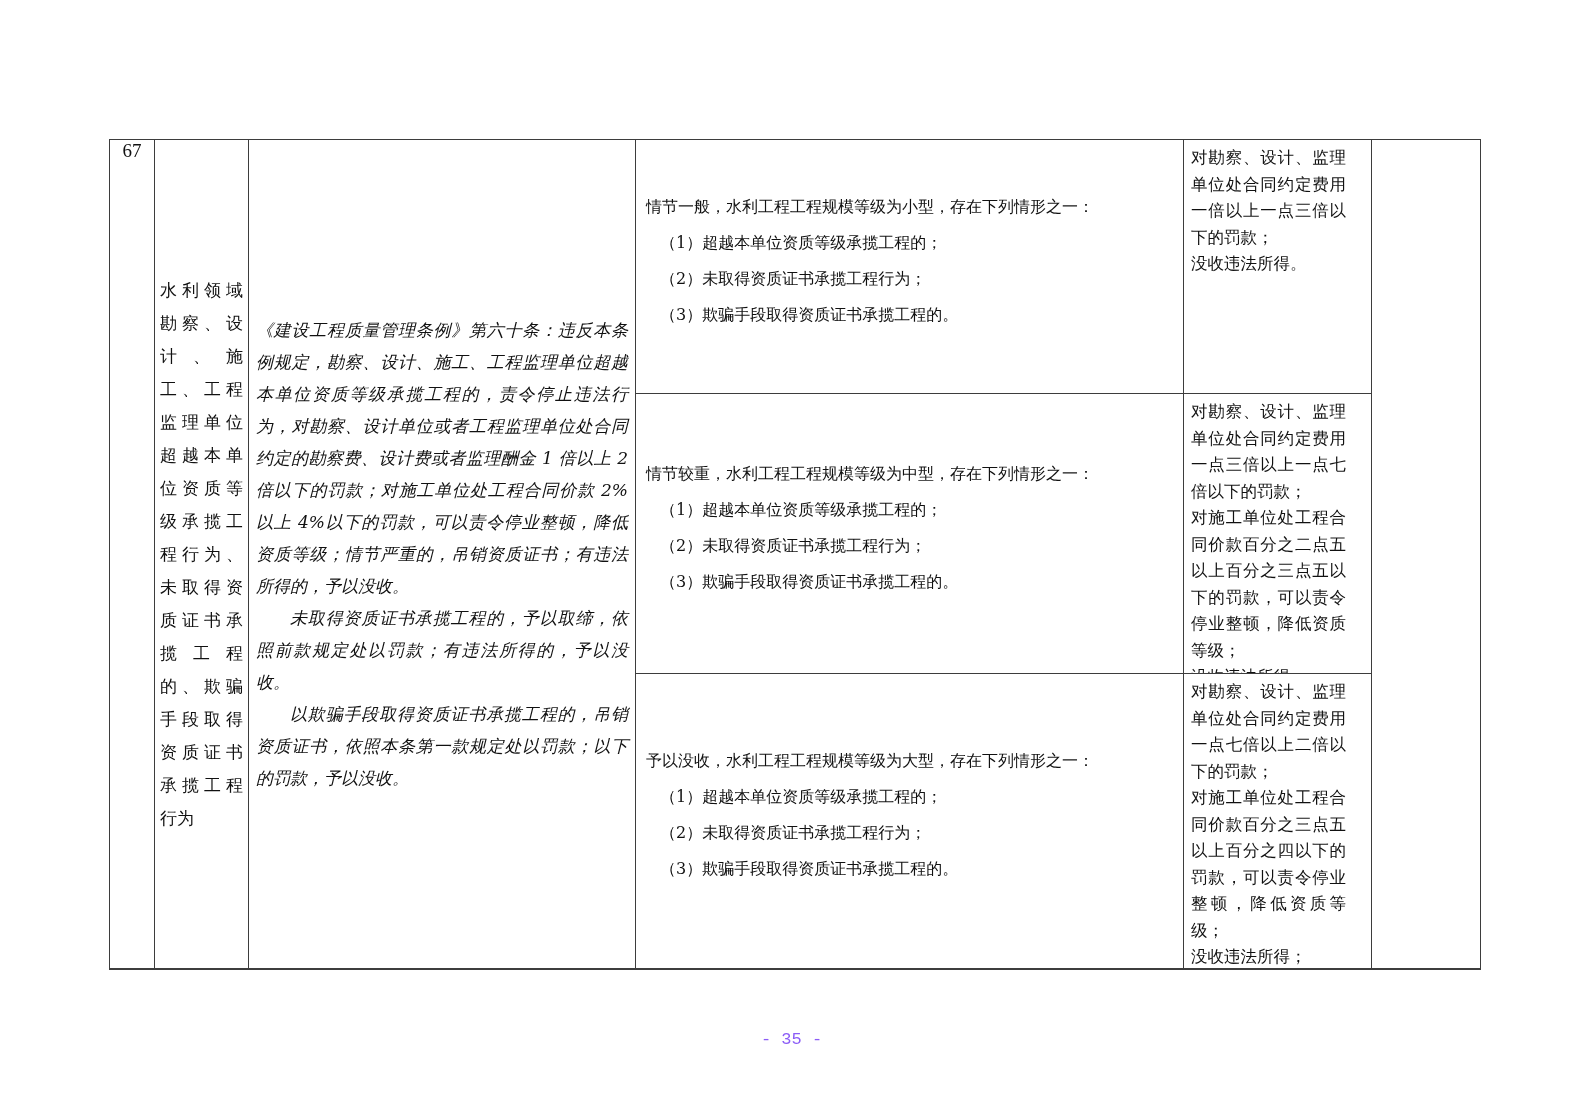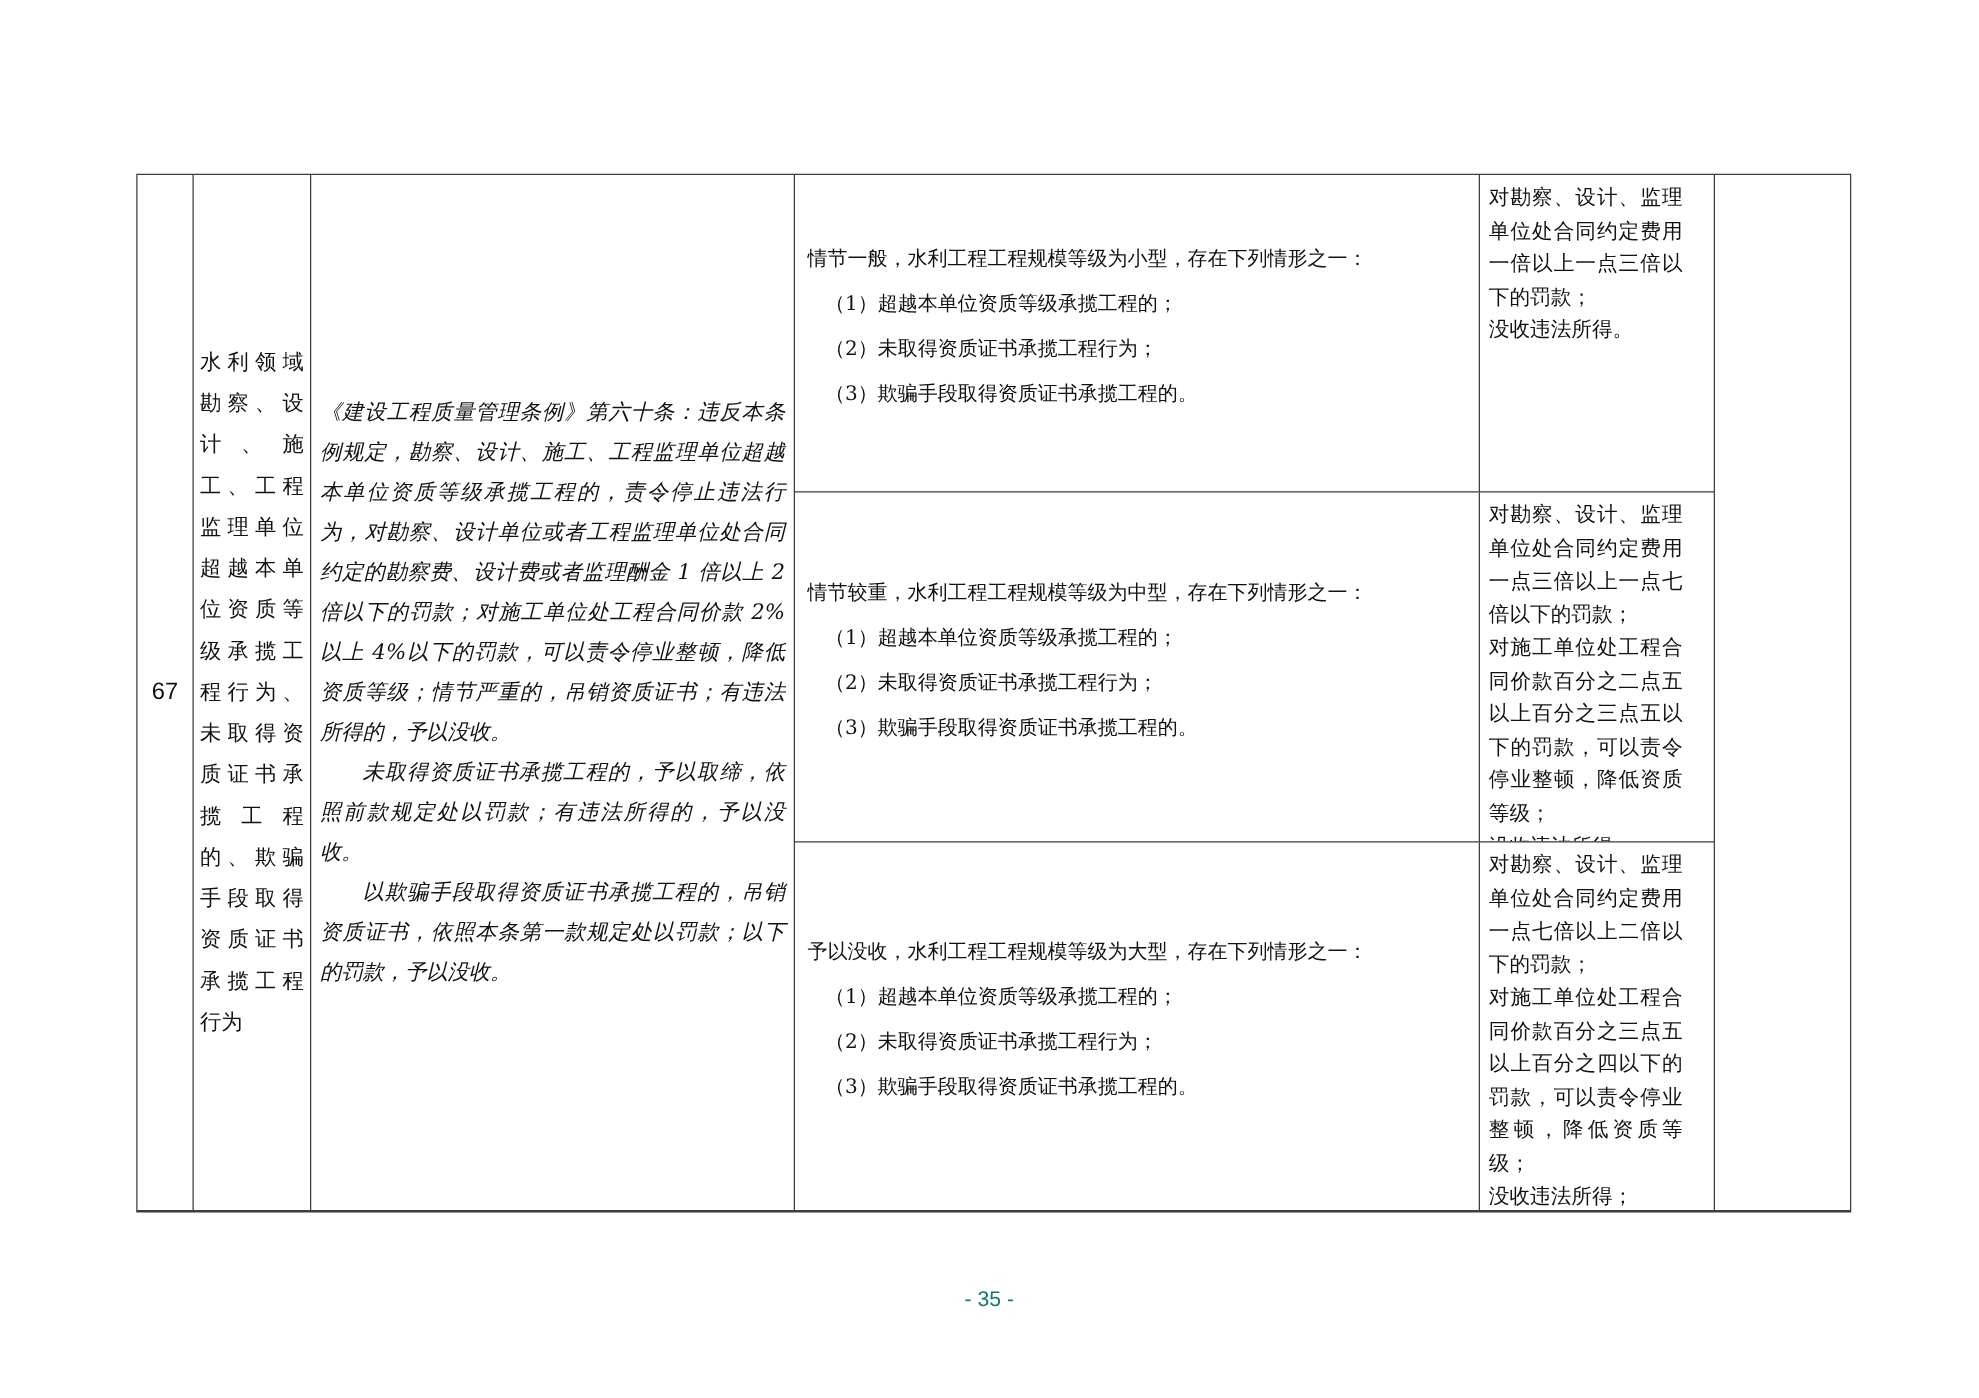--- a/index.html
+++ b/index.html
@@ -17,22 +17,22 @@
     border-bottom-width:2px;
   }
   .cell { box-sizing:border-box; overflow:hidden; }
   .br { border-right:1px solid #3d3d3d; }
   .bb { border-bottom:1px solid #3d3d3d; }
   .cell p { margin:0; }
 
   
   .c-idx {
     grid-column:1; grid-row:1/4;
-    display:flex; align-items:center; justify-content:center;
-    font-size:19px; font-family:Liberation Sans, sans-serif;
+    display:flex; align-items:flex-start; justify-content:center;
+    font-size:19px; font-family:Liberation Serif, serif;
   }
   
   .c-vio {
     grid-column:2; grid-row:1/4;
     display:flex; align-items:center;
   }
   .c-vio .inner {
     width:100%; padding:0 5px;
     font-size:17px; line-height:33px;
     text-align:justify;
@@ -67,22 +67,22 @@
   
   .c-empty { grid-column:6; grid-row:1/4; }
 
   .row1 { grid-row:1; }
   .row2 { grid-row:2; }
   .row3 { grid-row:3; }
 
   .footer {
     position:absolute; left:0; width:100%; top:1030px;
     text-align:center;
-    font-family:Liberation Sans, sans-serif;
-    font-size:17px; color:#0f766e;
+    font-family:Liberation Mono, monospace;
+    font-size:17px; color:#8b5cf6;
   }
 </style>
 </head>
 <body>
 
 <div class="page">
 
   <div class="tbl">
 
     <div class="cell c-idx br">

